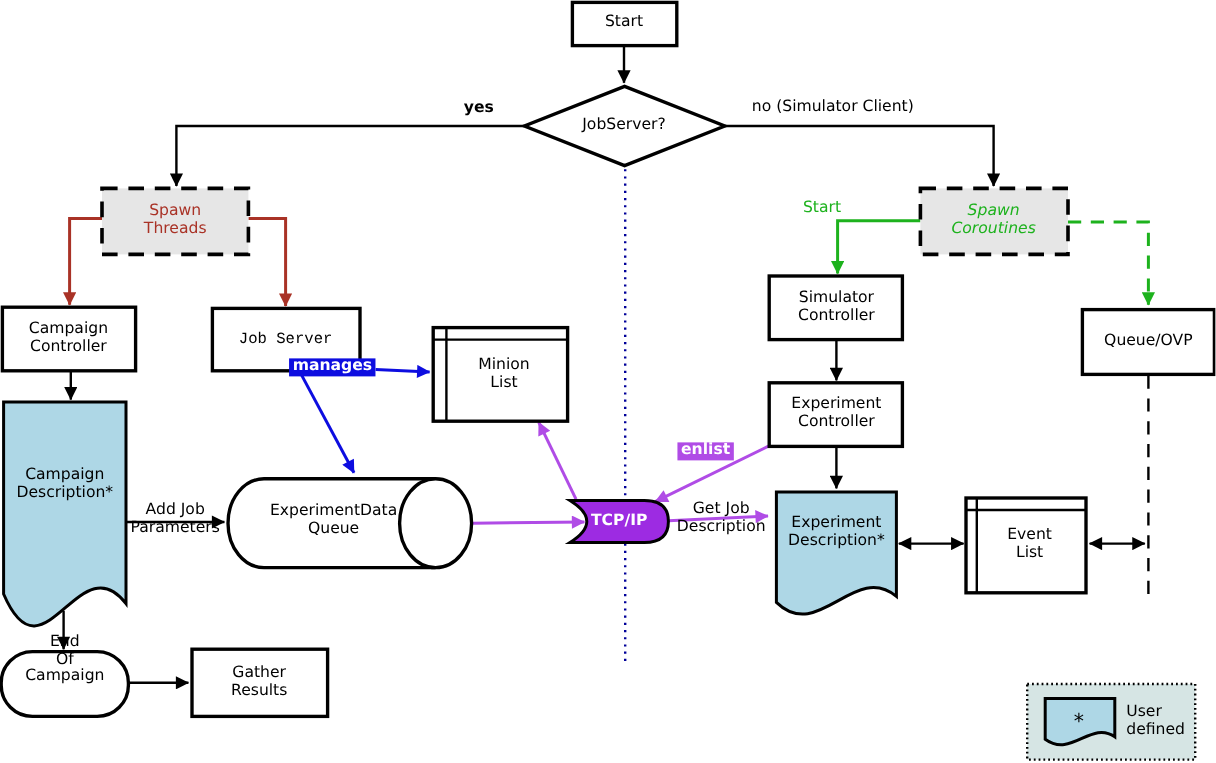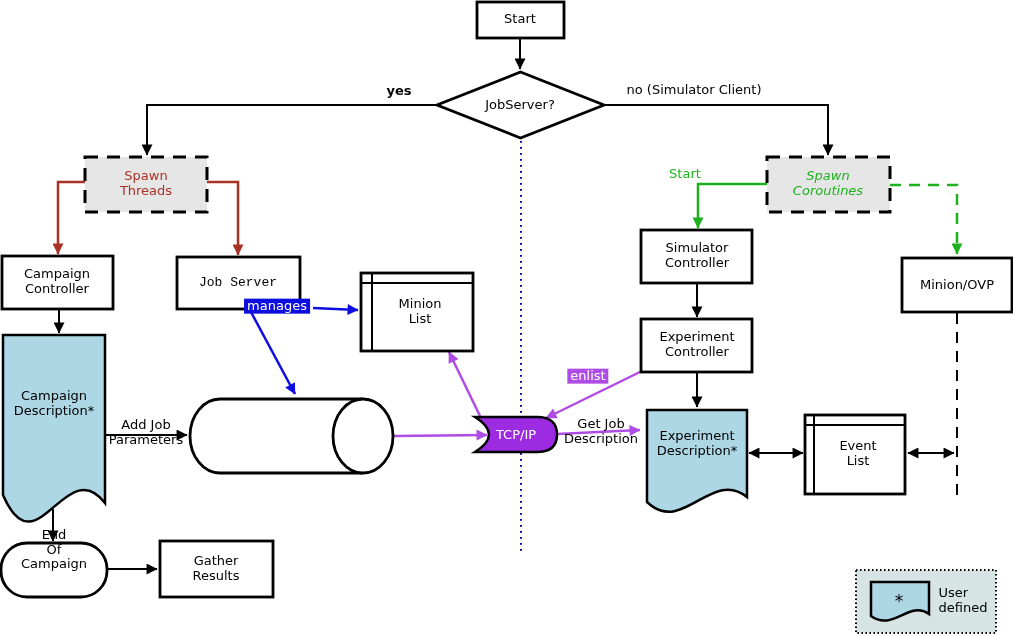--- a/index.html
+++ b/index.html
@@ -4,21 +4,21 @@
 <style>
   html,body{margin:0;padding:0;background:#fff;}
   #canvas{position:relative;width:1013px;height:636px;background:#fff;overflow:hidden;
           font-family:"DejaVu Sans",sans-serif;}
   svg{position:absolute;left:0;top:0;}
   .lbl{position:absolute;transform:translate(-50%,-50%);font-size:13px;line-height:1.13;
        text-align:center;white-space:pre-line;color:#000;}
   .lbl-red{color:var(--c-red);}
   .lbl-green{color:var(--c-green);}
   .lbl-green-italic{color:var(--c-green);font-style:italic;}
-  .lbl-white{color:#fff;}
+  .lbl-white{color:#fff;font-weight:bold;}
   .tag{transform:translate(-50%,-50%);padding:0px 3px;}
   .tag-blue{background:var(--c-blue);}
   .tag-purple{background:var(--c-purple-light);}
   .fill-black{fill:#000;}
   .fill-red{fill:var(--c-red);}
   .fill-green{fill:var(--c-green);}
   .fill-blue{fill:var(--c-blue);}
   .fill-purple{fill:var(--c-purple-light);}
   .box{fill:#fff;stroke:#000;stroke-width:2.8;}
   .graybox{fill:var(--c-gray);stroke:#000;stroke-width:3;stroke-dasharray:13 9;}
@@ -138,32 +138,34 @@
 <div class="lbl" style="left:57px;top:282px;">Campaign
 Controller</div>
 <div class="lbl" style="left:238px;top:283px;font-family:Liberation Mono, monospace;">Job Server</div>
 <div class="lbl lbl-white tag tag-blue" style="left:277px;top:306px;">manages</div>
 <div class="lbl" style="left:420px;top:312px;">Minion
 List</div>
 <div class="lbl" style="left:54px;top:404px;">Campaign
 Description*</div>
 <div class="lbl" style="left:146px;top:433px;">Add Job
 Parameters</div>
+<div class="lbl" style="left:278px;top:434px;">ExperimentData
+Queue</div>
 <div class="lbl lbl-white" style="left:516px;top:435px;">TCP/IP</div>
 <div class="lbl" style="left:601px;top:432px;">Get Job
 Description</div>
 <div class="lbl lbl-white tag tag-purple" style="left:588px;top:376px;">enlist</div>
 <div class="lbl lbl-green" style="left:685px;top:174px;">Start</div>
 <div class="lbl lbl-green-italic" style="left:828px;top:184px;">Spawn
 Coroutines</div>
 <div class="lbl" style="left:697px;top:256px;">Simulator
 Controller</div>
 <div class="lbl" style="left:697px;top:345px;">Experiment
 Controller</div>
-<div class="lbl" style="left:957px;top:285px;">Minion/OVP</div>
+<div class="lbl" style="left:957px;top:285px;">Queue/OVP</div>
 <div class="lbl" style="left:697px;top:444px;">Experiment
 Description*</div>
 <div class="lbl" style="left:858px;top:454px;">Event
 List</div>
 <div class="lbl" style="left:54px;top:550px;">End
 Of
 Campaign</div>
 <div class="lbl" style="left:216px;top:569px;">Gather
 Results</div>
 <div class="lbl" style="left:899px;top:602px;font-size:17px;">*</div>

